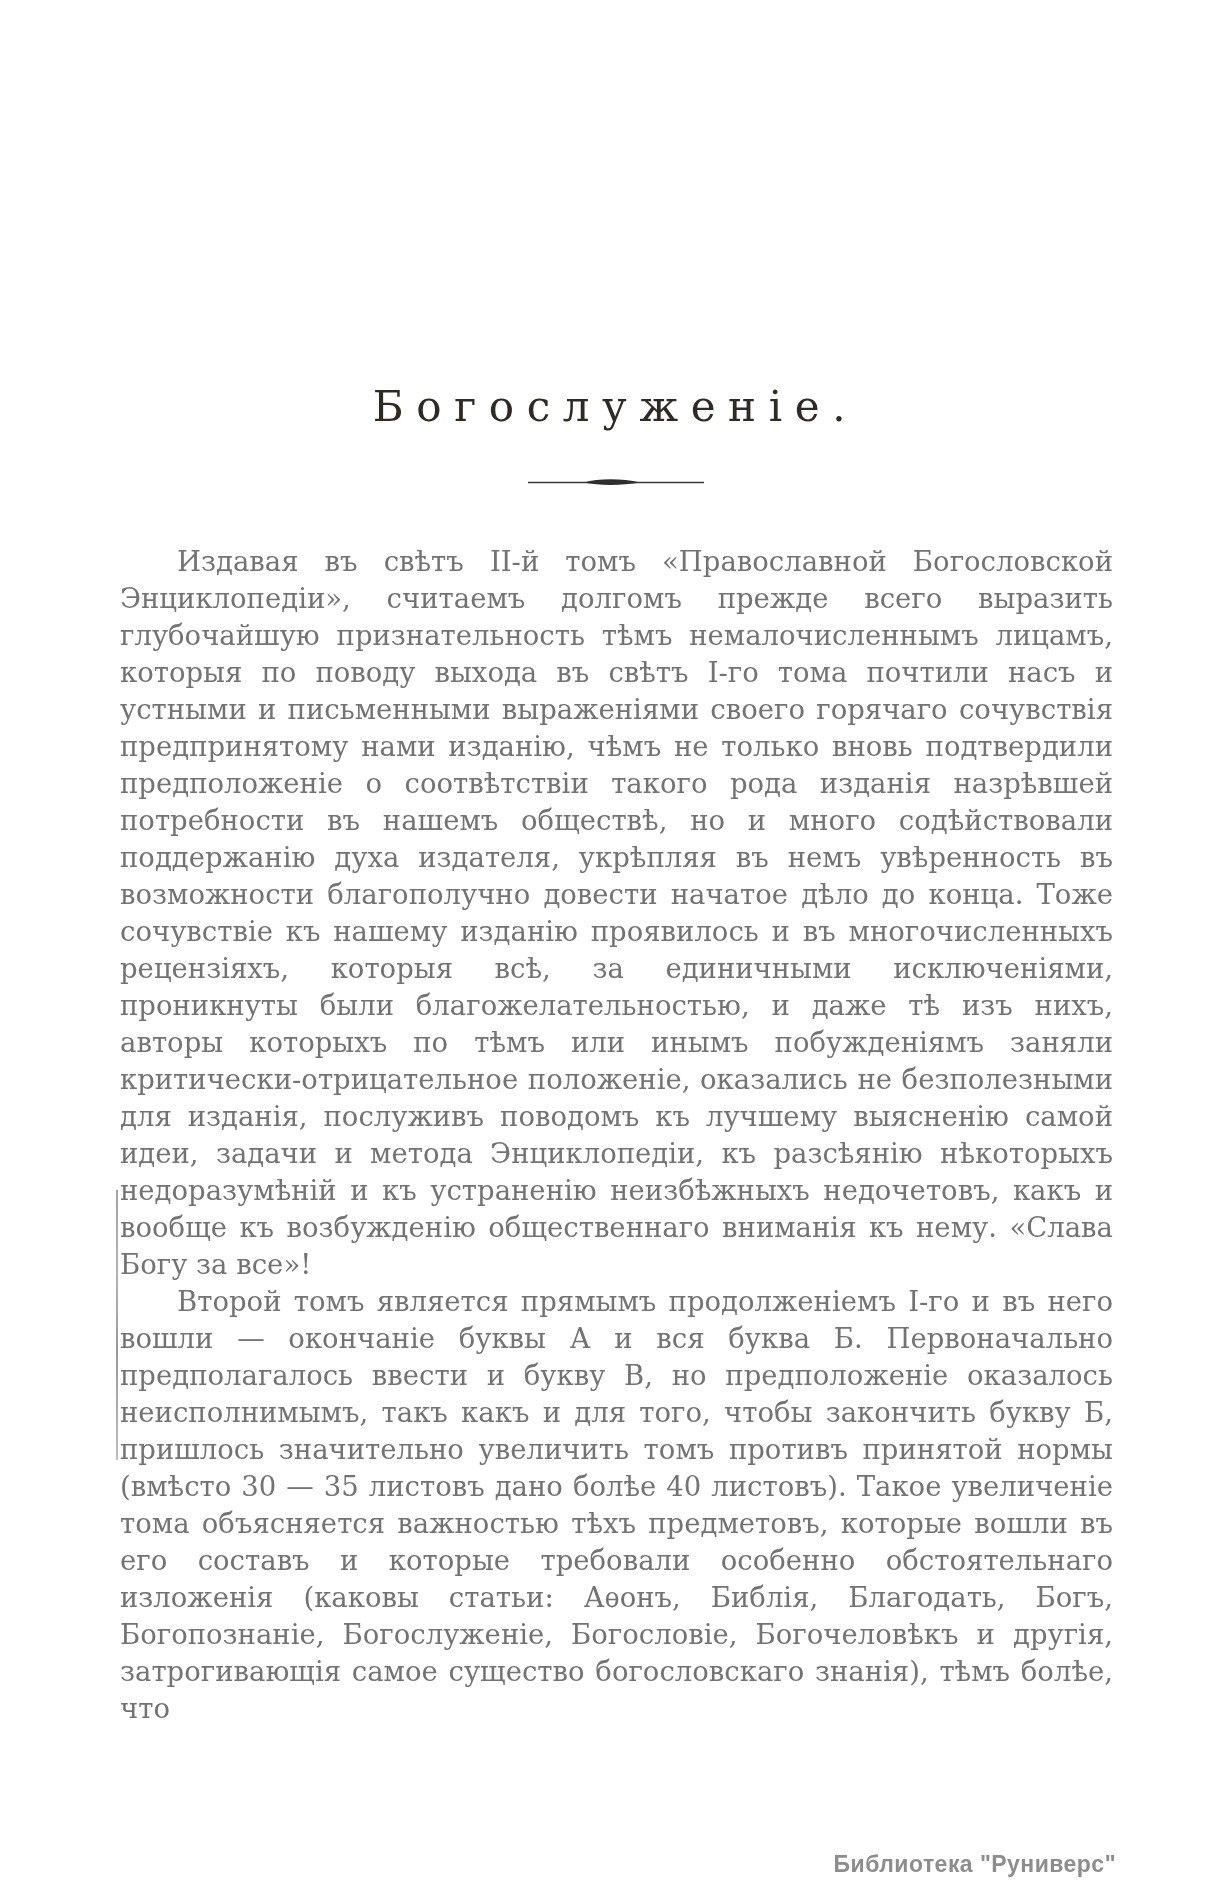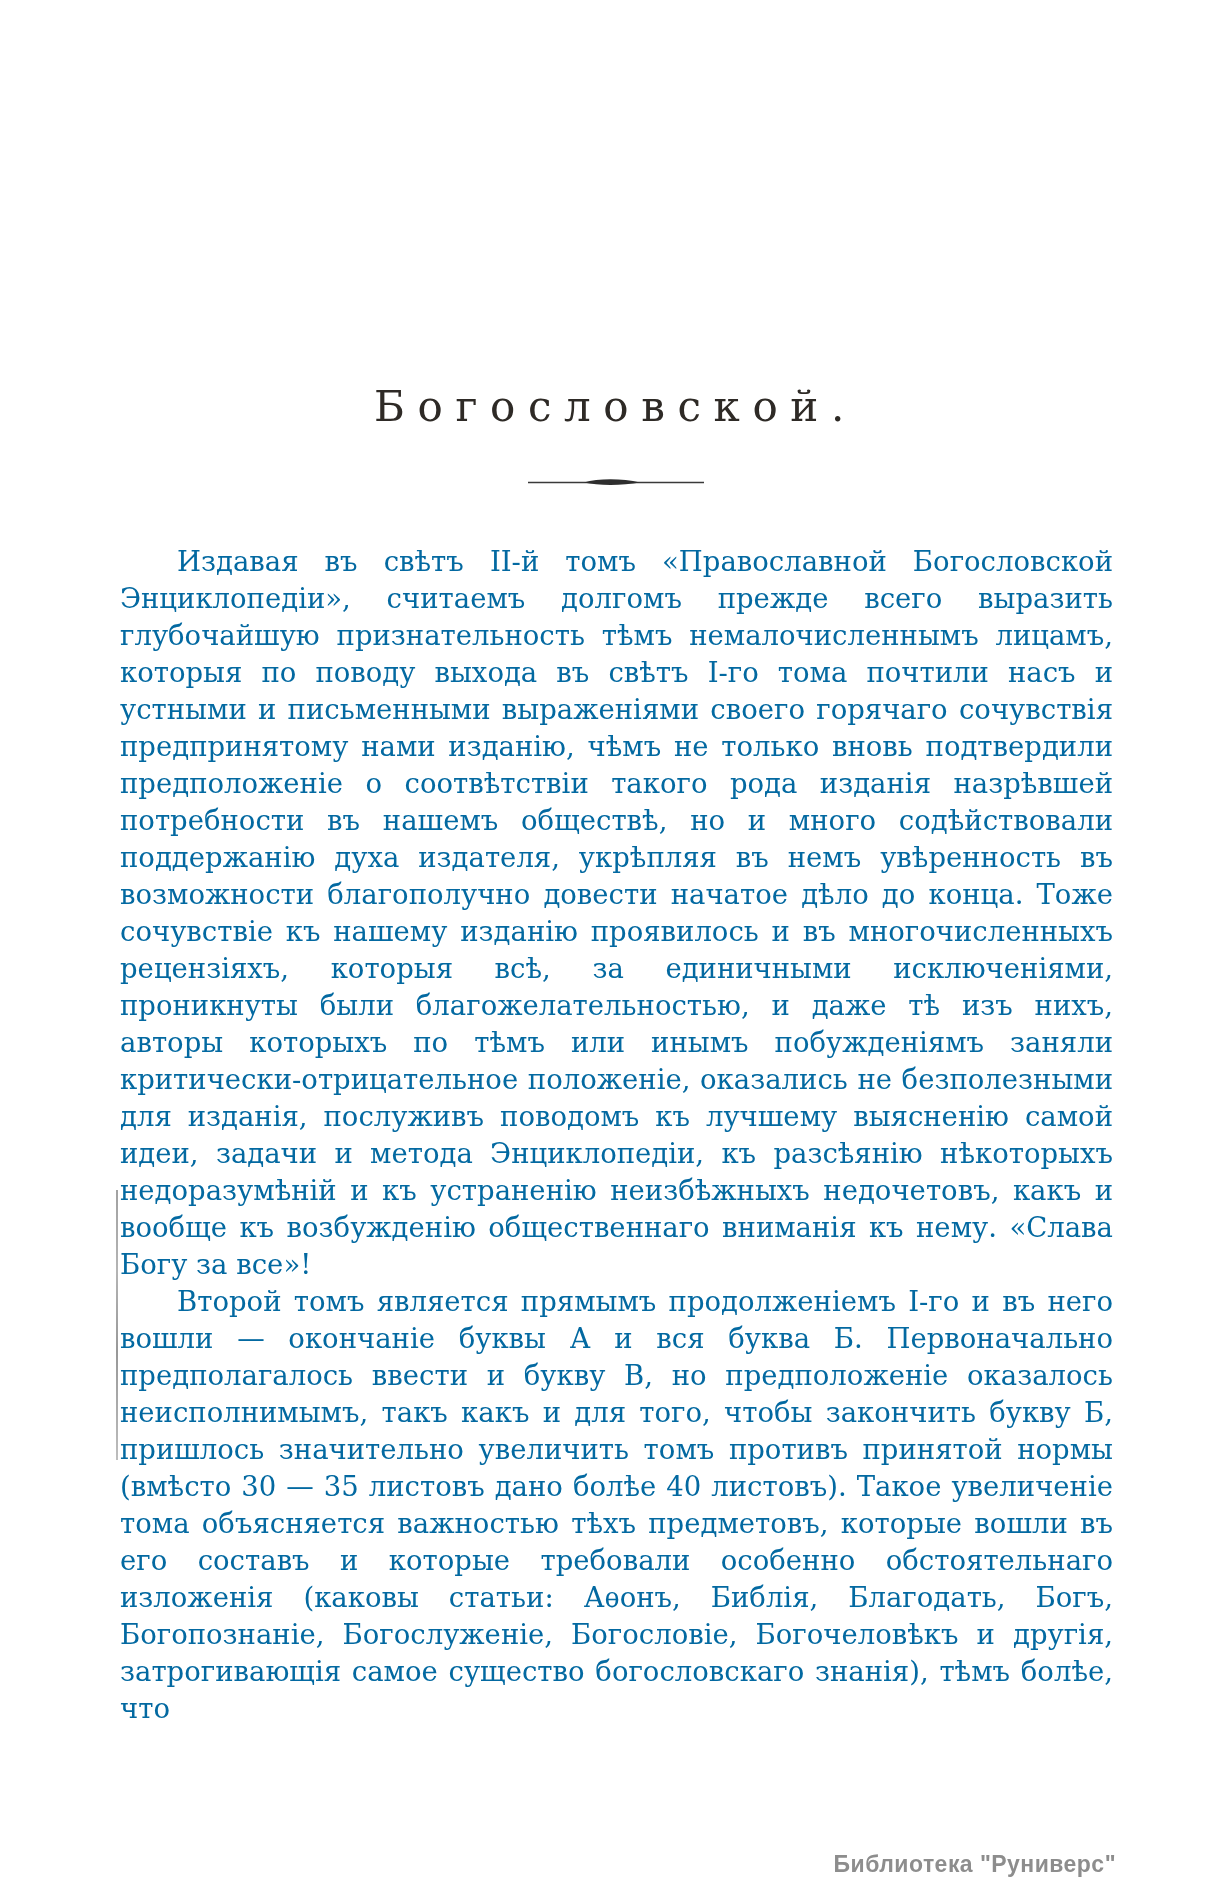--- a/index.html
+++ b/index.html
@@ -30,21 +30,21 @@
     margin: 42px auto 0 auto;
     width: 180px;
     height: 12px;
     text-align: center;
   }
   .text-block {
     margin: 58px 118px 0 120px;
     font-size: 27.5px;
     line-height: 37px;
     text-align: justify;
-    color: #0369a1;
+    color: #737373;
   }
   .text-block p {
     margin: 0;
     padding: 0;
     text-indent: 57px;
   }
   .scan-artifact {
     position: absolute;
     left: 116px;
     top: 1190px;
@@ -62,21 +62,21 @@
     font-weight: 600;
     color: #8d8d8d;
     letter-spacing: 0.02em;
   }
 </style>
 </head>
 <body>
 
 <div class="page">
 
-  <h1 class="title">Богословской.</h1>
+  <h1 class="title">Богослуженіе.</h1>
 
   <div class="divider">
     <svg width="180" height="12" viewBox="0 0 180 12">
       <line x1="2" y1="6.5" x2="178" y2="6.5" stroke="#3a3a3a" stroke-width="1.6"></line>
       <path d="M58 6.5 C 72 2.3, 96 2.3, 114 6.5 C 96 9.8, 72 9.8, 58 6.5 Z" fill="#2e2e2e"></path>
     </svg>
   </div>
 
   <div class="text-block">
     <p>Издавая въ свѣтъ II-й томъ «Православной Богословской Энциклопедіи», считаемъ долгомъ прежде всего выразить глубочайшую признательность тѣмъ немалочисленнымъ лицамъ, которыя по поводу выхода въ свѣтъ I-го тома почтили насъ и устными и письменными выраженіями своего горячаго сочувствія предпринятому нами изданію, чѣмъ не только вновь подтвердили предположеніе о соотвѣтствіи такого рода изданія назрѣвшей потребности въ нашемъ обществѣ, но и много содѣйствовали поддержанію духа издателя, укрѣпляя въ немъ увѣренность въ возможности благополучно довести начатое дѣло до конца. Тоже сочувствіе къ нашему изданію проявилось и въ многочисленныхъ рецензіяхъ, которыя всѣ, за единичными исключеніями, проникнуты были благожелательностью, и даже тѣ изъ нихъ, авторы которыхъ по тѣмъ или инымъ побужденіямъ заняли критически-отрицательное положеніе, оказались не безполезными для изданія, послуживъ поводомъ къ лучшему выясненію самой идеи, задачи и метода Энциклопедіи, къ разсѣянію нѣкоторыхъ недоразумѣній и къ устраненію неизбѣжныхъ недочетовъ, какъ и вообще къ возбужденію общественнаго вниманія къ нему. «Слава Богу за все»!</p>

